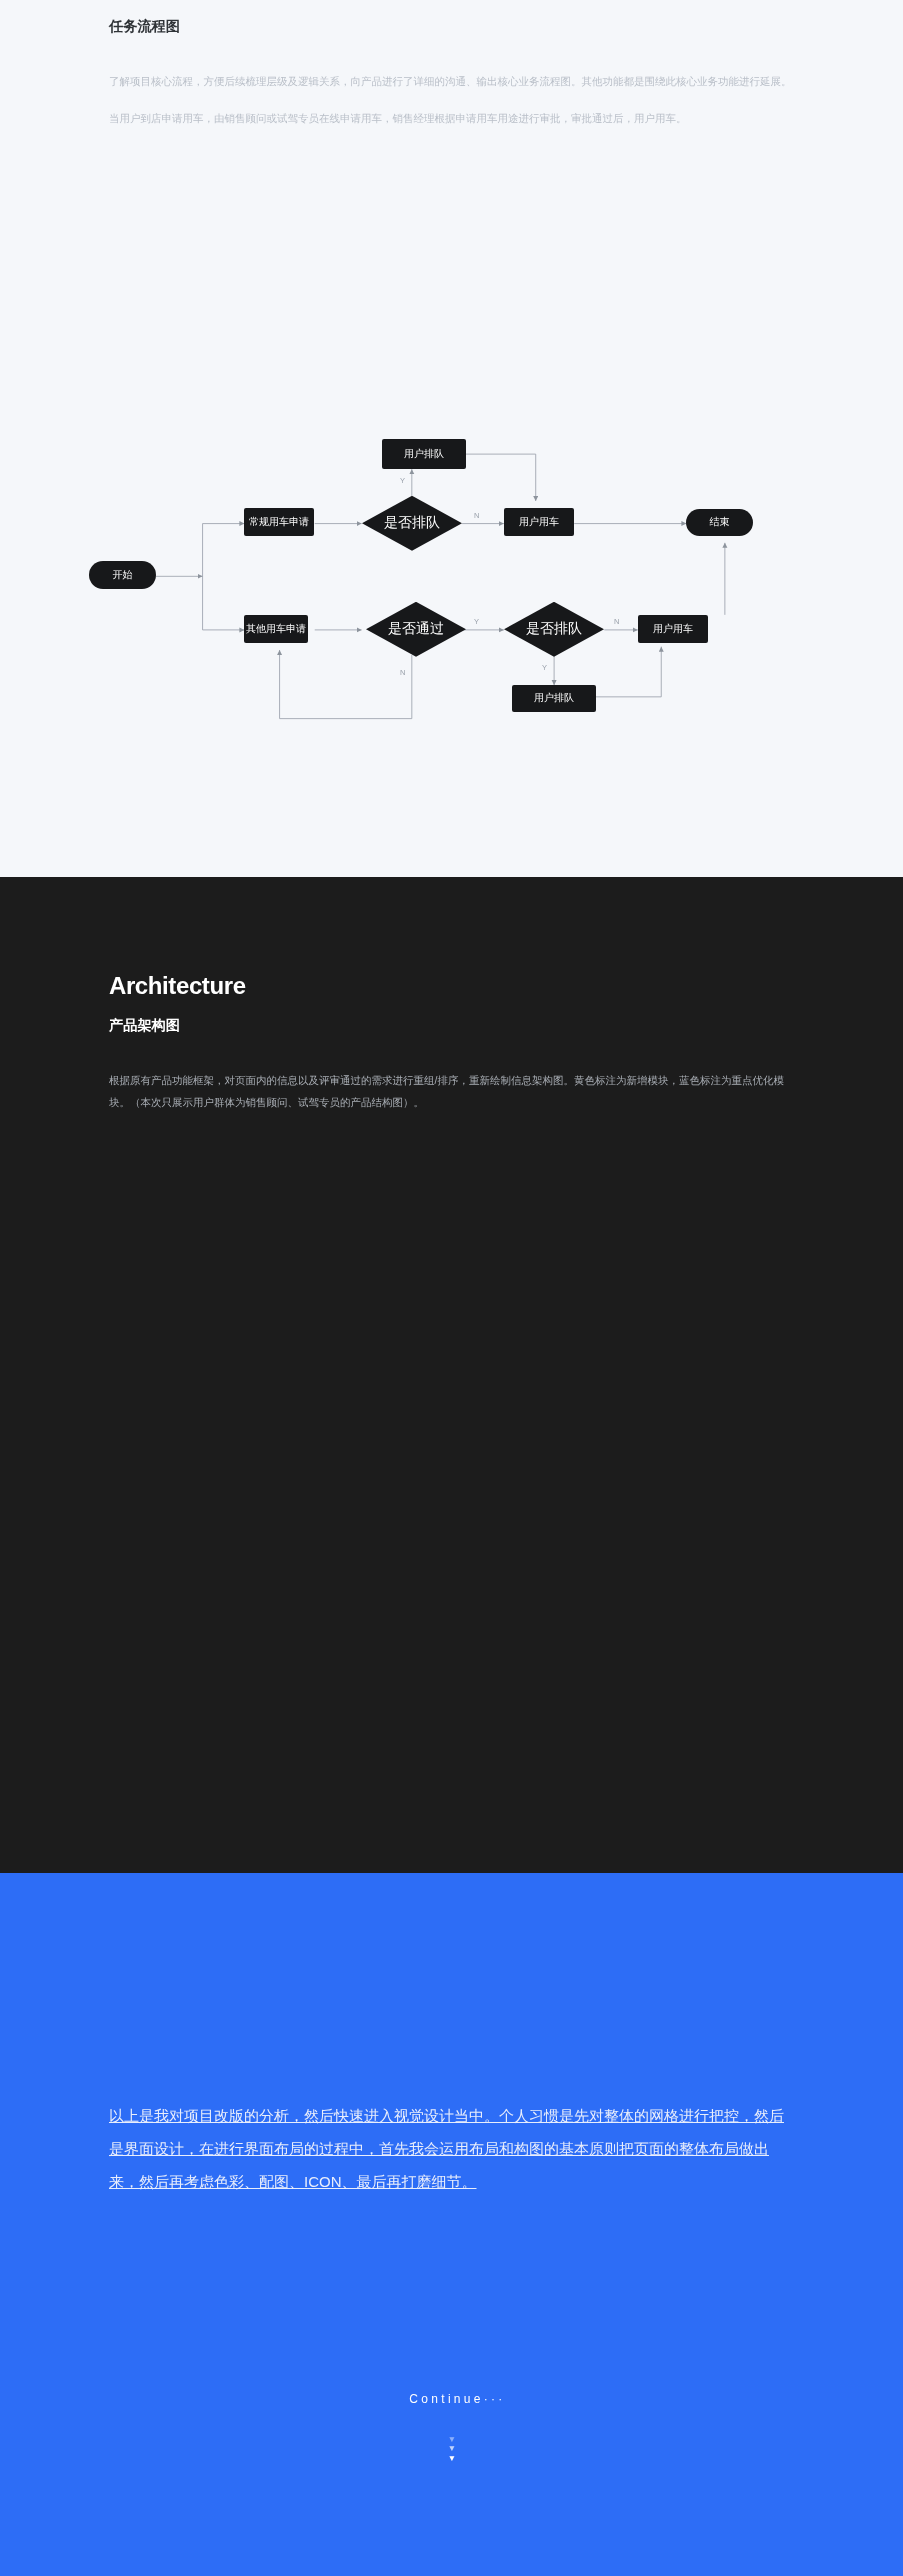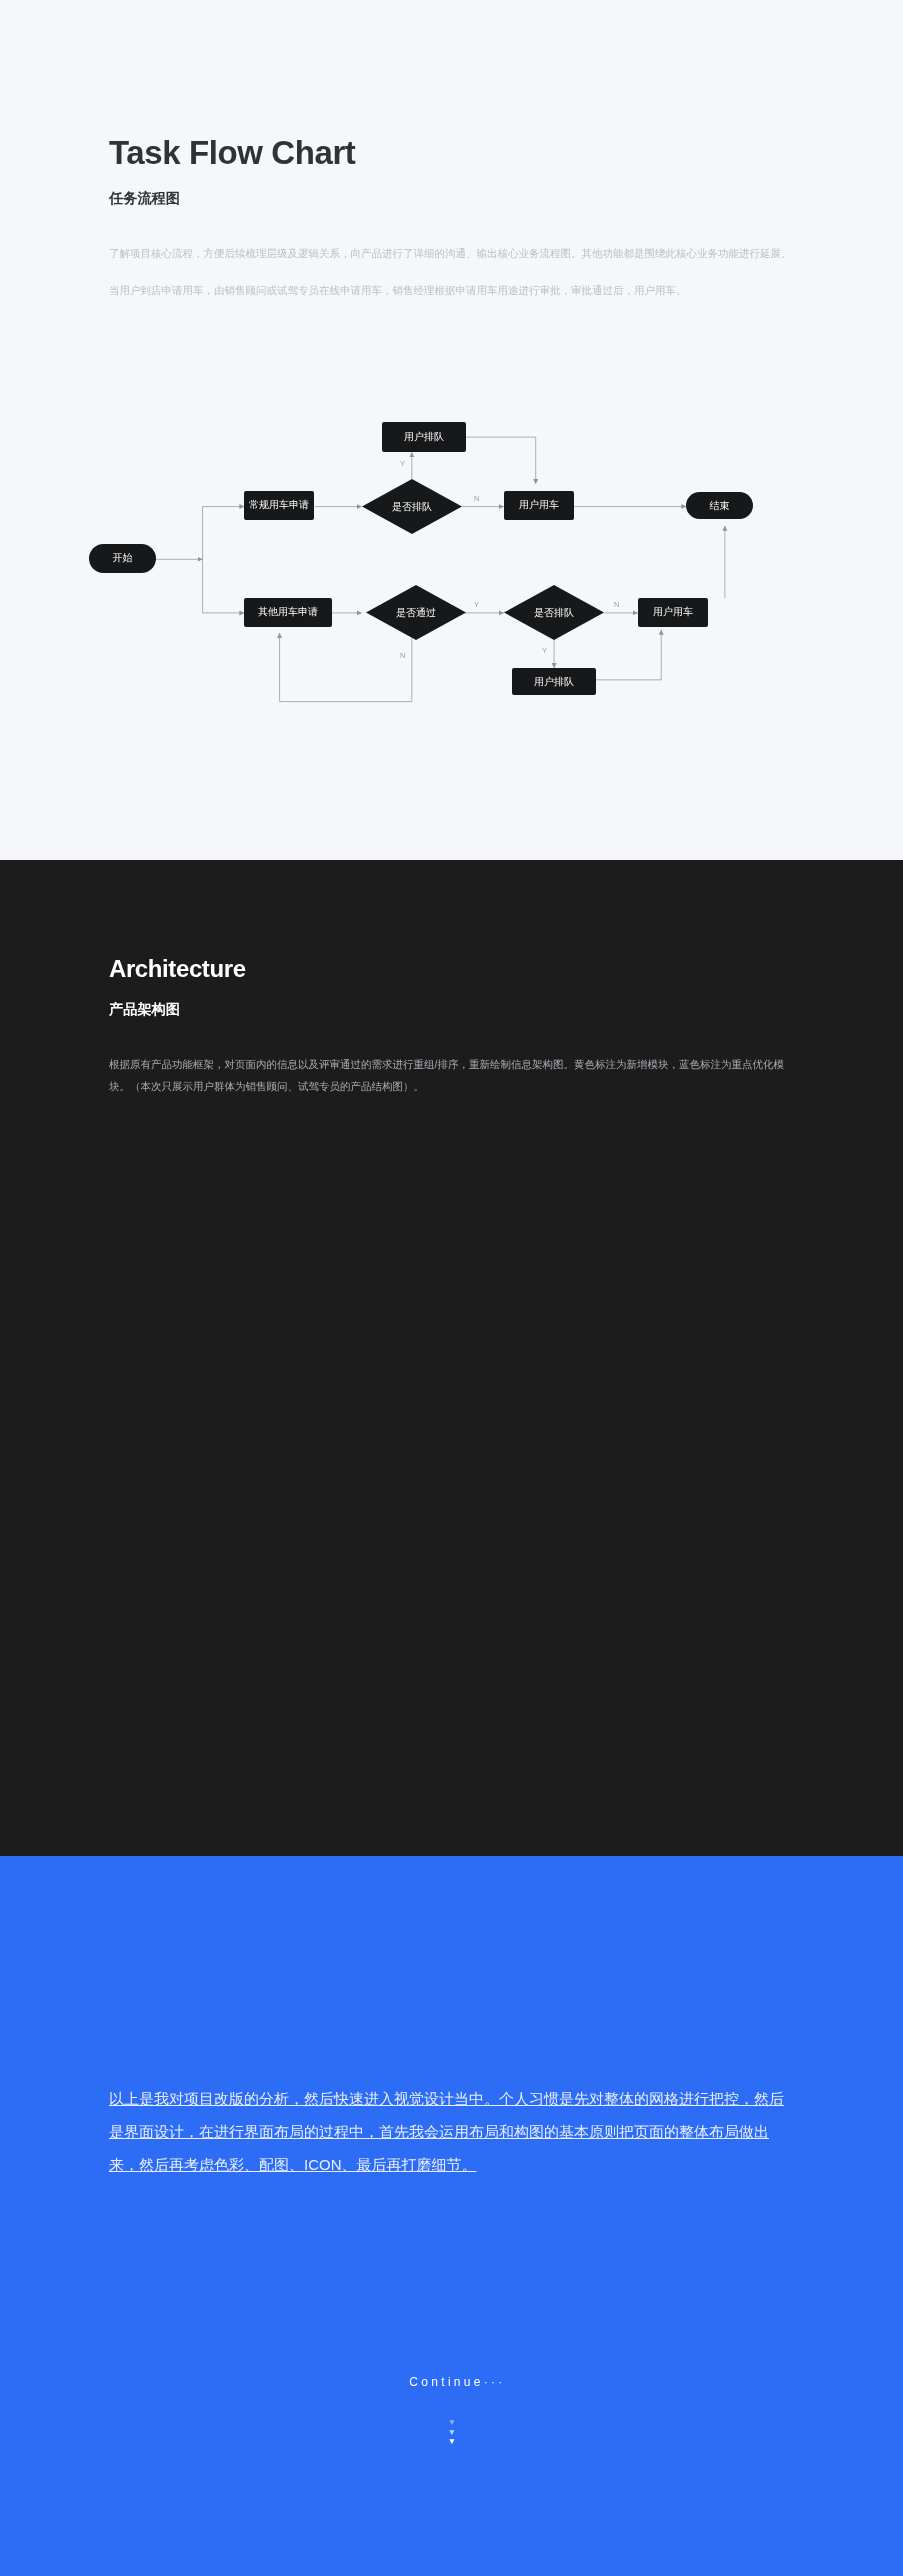--- a/index.html
+++ b/index.html
@@ -41,21 +41,21 @@
     position:absolute;
     background:#17181a; color:#fff;
     display:flex; align-items:center; justify-content:center;
     font-size:10px; white-space:nowrap;
   }
   .fnode.rect { border-radius:2px; }
   .fnode.pill { border-radius:20px; }
   .fdia {
     position:absolute;
     display:flex; align-items:center; justify-content:center;
-    font-size:10px; color:#fff; white-space:nowrap;
+    font-size:14px; color:#fff; white-space:nowrap;
   }
   .fdia .dshape {
     position:absolute; left:0; top:0; width:100%; height:100%;
     background:#17181a;
     clip-path:polygon(50% 0%,100% 50%,50% 100%,0% 50%);
   }
   .fdia span { position:relative; z-index:2; }
   .flabel {
     position:absolute; font-size:7.5px; color:#9aa1ab;
   }
@@ -95,21 +95,20 @@
   .arrow-col div { color:#fff; font-size:8.4px; }
   .arrow-col div:nth-child(1){ opacity:.45; }
   .arrow-col div:nth-child(2){ opacity:.7; }
   .arrow-col div:nth-child(3){ opacity:1; }
 </style>
 </head>
 <body>
 
 <section class="sec-flow">
   <div class="inner">
-    <h1 class="title-en">Task Flow Chart</h1>
     <h2 class="title-cn">任务流程图</h2>
     <p class="para">了解项目核心流程，方便后续梳理层级及逻辑关系，向产品进行了详细的沟通、输出核心业务流程图。其他功能都是围绕此核心业务功能进行延展。</p>
     <p class="para">当用户到店申请用车，由销售顾问或试驾专员在线申请用车，销售经理根据申请用车用途进行审批，审批通过后，用户用车。</p>
   </div>
 
   <div class="flow-canvas">
     <svg width="904" height="352" viewBox="0 0 1080 420">
       <defs>
         <marker id="ar" markerWidth="7" markerHeight="7" refX="6" refY="3" orient="auto">
           <path d="M0,0 L6,3 L0,6 z" fill="#8d949d"></path>
@@ -152,21 +151,21 @@
     </svg>
 
     <div class="fnode pill" style="left:89px;top:159px;width:67px;height:28.5px;">
       <span>开始</span>
     </div>
 
     <div class="fnode rect" style="left:244px;top:106px;width:70px;height:28.5px;">
       <span>常规用车申请</span>
     </div>
 
-    <div class="fnode rect" style="left:244px;top:213px;width:88px;height:28.5px;">
+    <div class="fnode rect" style="left:244px;top:213px;width:64px;height:28.5px;">
       <span>其他用车申请</span>
     </div>
 
     <div class="fnode rect" style="left:382px;top:37px;width:84px;height:30px;">
       <span>用户排队</span>
     </div>
 
     <div class="fdia" style="left:362px;top:94px;width:100px;height:55px;">
       <div class="dshape"></div>
       <span>是否排队</span>

